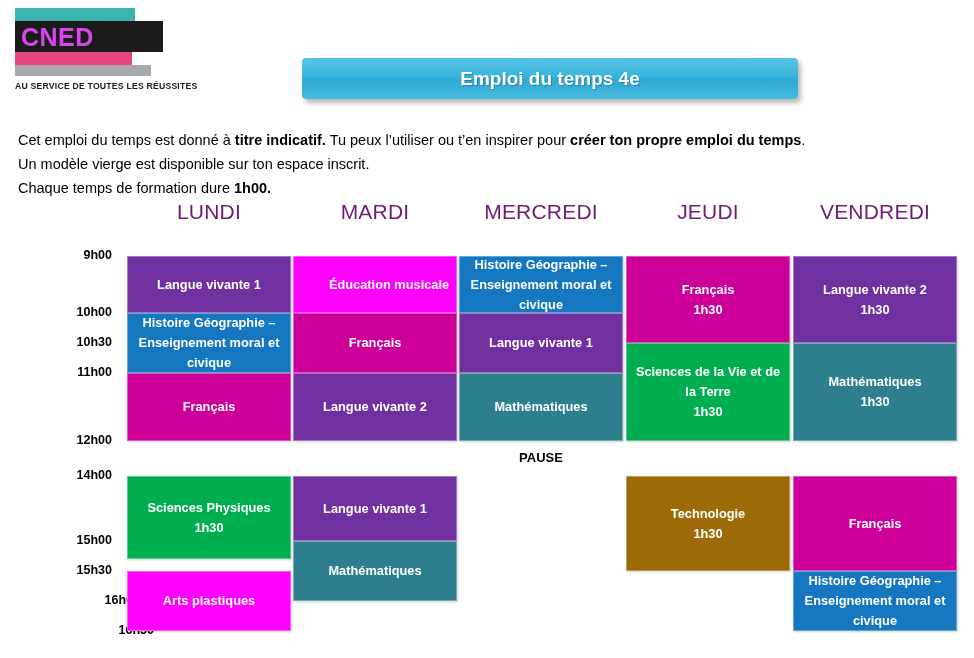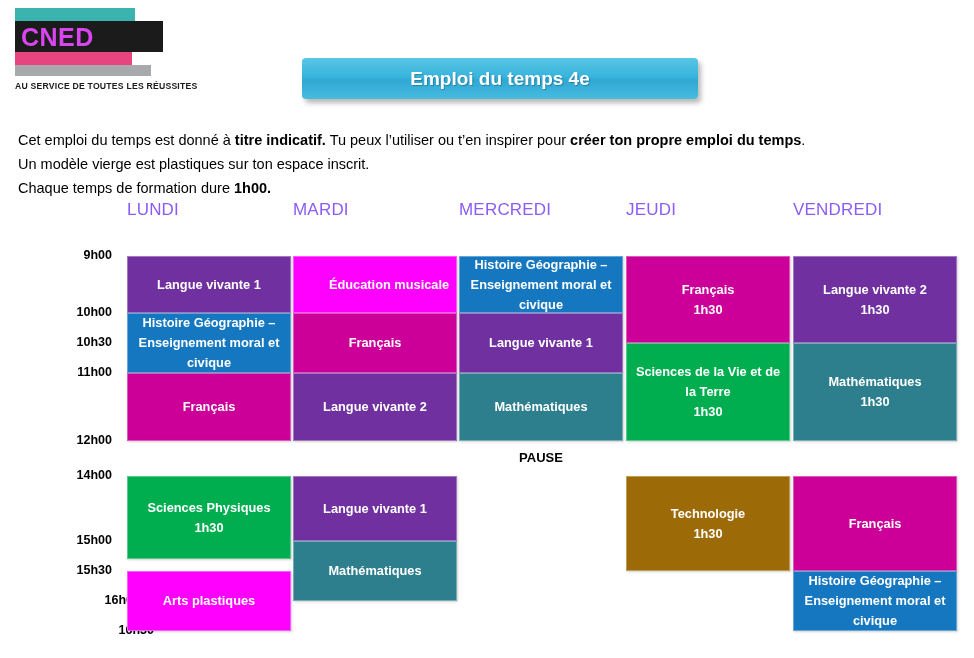--- a/index.html
+++ b/index.html
@@ -47,21 +47,21 @@
     white-space: nowrap;
     transform: scaleX(1.02);
     transform-origin: left center;
   }
 
   
   #title-banner {
     position: absolute;
     left: 302px;
     top: 58px;
-    width: 396px;
+    width: 496px;
     height: 41px;
     border-radius: 4px;
     background: linear-gradient(to bottom, #59c6e4 0%, #38b4dd 45%, #2fa8d4 55%, #47bce0 100%);
     box-shadow: 3px 4px 5px rgba(0,0,0,0.28);
     display: flex;
     align-items: center;
     justify-content: center;
   }
   #title-banner-text {
     color: #ffffff;
@@ -89,22 +89,23 @@
     top: 200px;
     width: 974px;
   }
   .day-headers {
     position: relative;
     height: 26px;
   }
   .day-head {
     position: absolute;
     top: 0;
-    font-size: 17px;
-    color: #8b5cf6;
+    text-align: center;
+    font-size: 21px;
+    color: #701a75;
     letter-spacing: 0.2px;
   }
 
   #board {
     position: relative;
     height: 420px;
   }
   .time-label {
     position: absolute;
     left: 0;
@@ -151,21 +152,21 @@
 </div>
 
 <div id="title-banner">
   <span id="title-banner-text">Emploi du temps 4e</span>
 </div>
 
 <div id="intro">
   <div>
     <span>Cet emploi du temps est donné à </span><b>titre indicatif.</b><span> Tu peux l’utiliser ou t’en inspirer pour </span><b>créer ton propre emploi du temps</b><span>.</span>
   </div>
-  <div>Un modèle vierge est plastiques sur ton espace inscrit.</div>
+  <div>Un modèle vierge est disponible sur ton espace inscrit.</div>
   <div>
     <span>Chaque temps de formation dure </span><b>1h00.</b>
   </div>
 </div>
 
 <div id="grid">
   <div class="day-headers" id="day-headers">
       <div class="day-head" style="left: 127px; width: 164px;">LUNDI</div>
       <div class="day-head" style="left: 293px; width: 164px;">MARDI</div>
       <div class="day-head" style="left: 459px; width: 164px;">MERCREDI</div>

